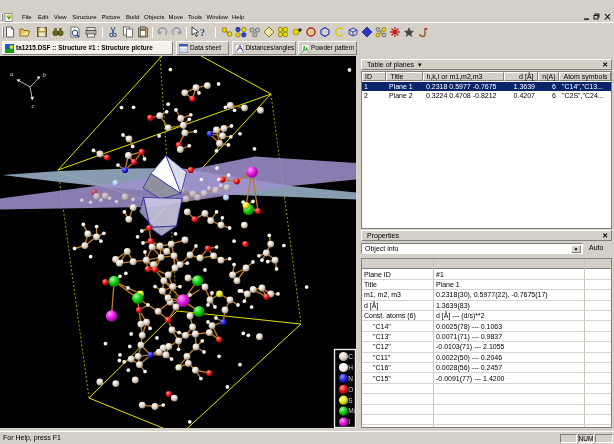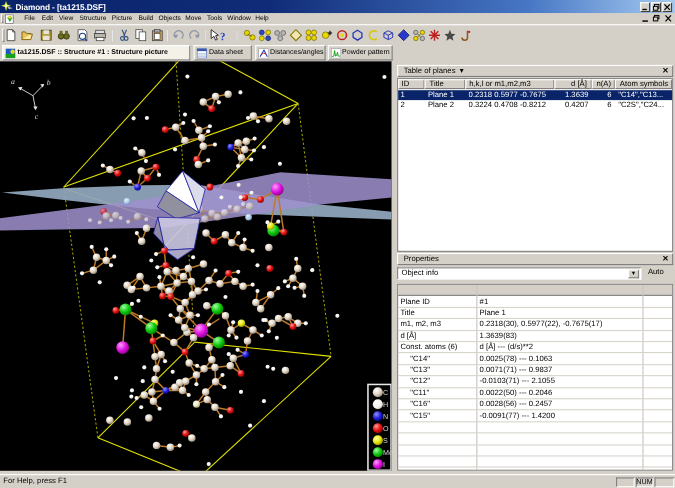--- a/index.html
+++ b/index.html
@@ -26,38 +26,20 @@
 #props{position:absolute;left:0;top:174px;width:251px;height:198px;}
 #propgrid{position:absolute;left:0;top:28px;width:251px;height:170px;background:#fff;border:1px solid #808080;}
 .prow{position:absolute;left:0;width:249px;height:10.4px;border-bottom:1px solid #d8d4cc;font-size:7px;line-height:10px;color:#000;white-space:nowrap;}
 #statusbar{position:absolute;left:0;top:431px;width:614px;height:13px;background:#d4d0c8;border-top:1px solid #fff;font-size:7px;color:#000;}
 .scell{position:absolute;top:1.5px;height:9px;border:1px solid;border-color:#808080 #fff #fff #808080;font-size:6.5px;line-height:8px;text-align:center;}
 .ticon{position:absolute;top:3px;width:12px;height:12px;}
 .tsep{position:absolute;top:4px;width:1px;height:11px;background:#808080;border-right:1px solid #fff;}
 </style></head>
 <body>
 <div id="app">
-  <div id="titlebar">
-    <svg style="position:absolute;left:1px;top:1px" width="11" height="10" viewBox="0 0 11 10">
-        <path d="M4.5 0 L5.6 3 L9 4.2 L5.6 5.4 L4.5 9 L3.4 5.4 L0 4.2 L3.4 3z" fill="#d8e840"></path>
-        <circle cx="4.5" cy="4.2" r="1.2" fill="#f8ffc0"></circle>
-        <path d="M5.5 4.5 L10.5 6.5 L7 7.5z" fill="#b0b8c8"></path>
-      </svg>
-    <span class="txt">Diamond - [ta1215.DSF]</span>
-    <div class="tbtn" style="left:582px;"><svg width="7" height="7" viewBox="0 0 7 7">
-          <rect x="1" y="5" width="4" height="1.2" fill="#000"></rect>
-        </svg></div>
-    <div class="tbtn" style="left:592px;"><svg width="7" height="7" viewBox="0 0 7 7">
-          <rect x="2" y="1" width="4" height="3.5" fill="none" stroke="#000" stroke-width="0.9"></rect>
-          <rect x="1" y="2.8" width="4" height="3.5" fill="#d4d0c8" stroke="#000" stroke-width="0.9"></rect>
-        </svg></div>
-    <div class="tbtn" style="left:602px;"><svg width="7" height="7" viewBox="0 0 7 7">
-          <path d="M1 1 L6 6 M6 1 L1 6" stroke="#000" stroke-width="1.1"></path>
-        </svg></div>
-  </div>
   <div id="menubar">
     <div style="position:absolute;left:1px;top:1px;width:2px;height:8px;border:1px solid;border-color:#fff #808080 #808080 #fff;"></div>
     <svg style="position:absolute;left:4px;top:0.5px" width="10" height="9" viewBox="0 0 10 9">
         <rect x="1" y="0.5" width="7" height="8" fill="#fff" stroke="#606060" stroke-width="0.6"></rect>
         <path d="M2.5 3 L5 1.5 L7.5 3 L5 7z" fill="#30a030"></path>
         <path d="M2.5 3 L5 4 L7.5 3 L5 1.5z" fill="#e8d820"></path>
       </svg>
     <span style="left:22px">File</span>
 <span style="left:38px">Edit</span>
 <span style="left:53.7px">View</span>

